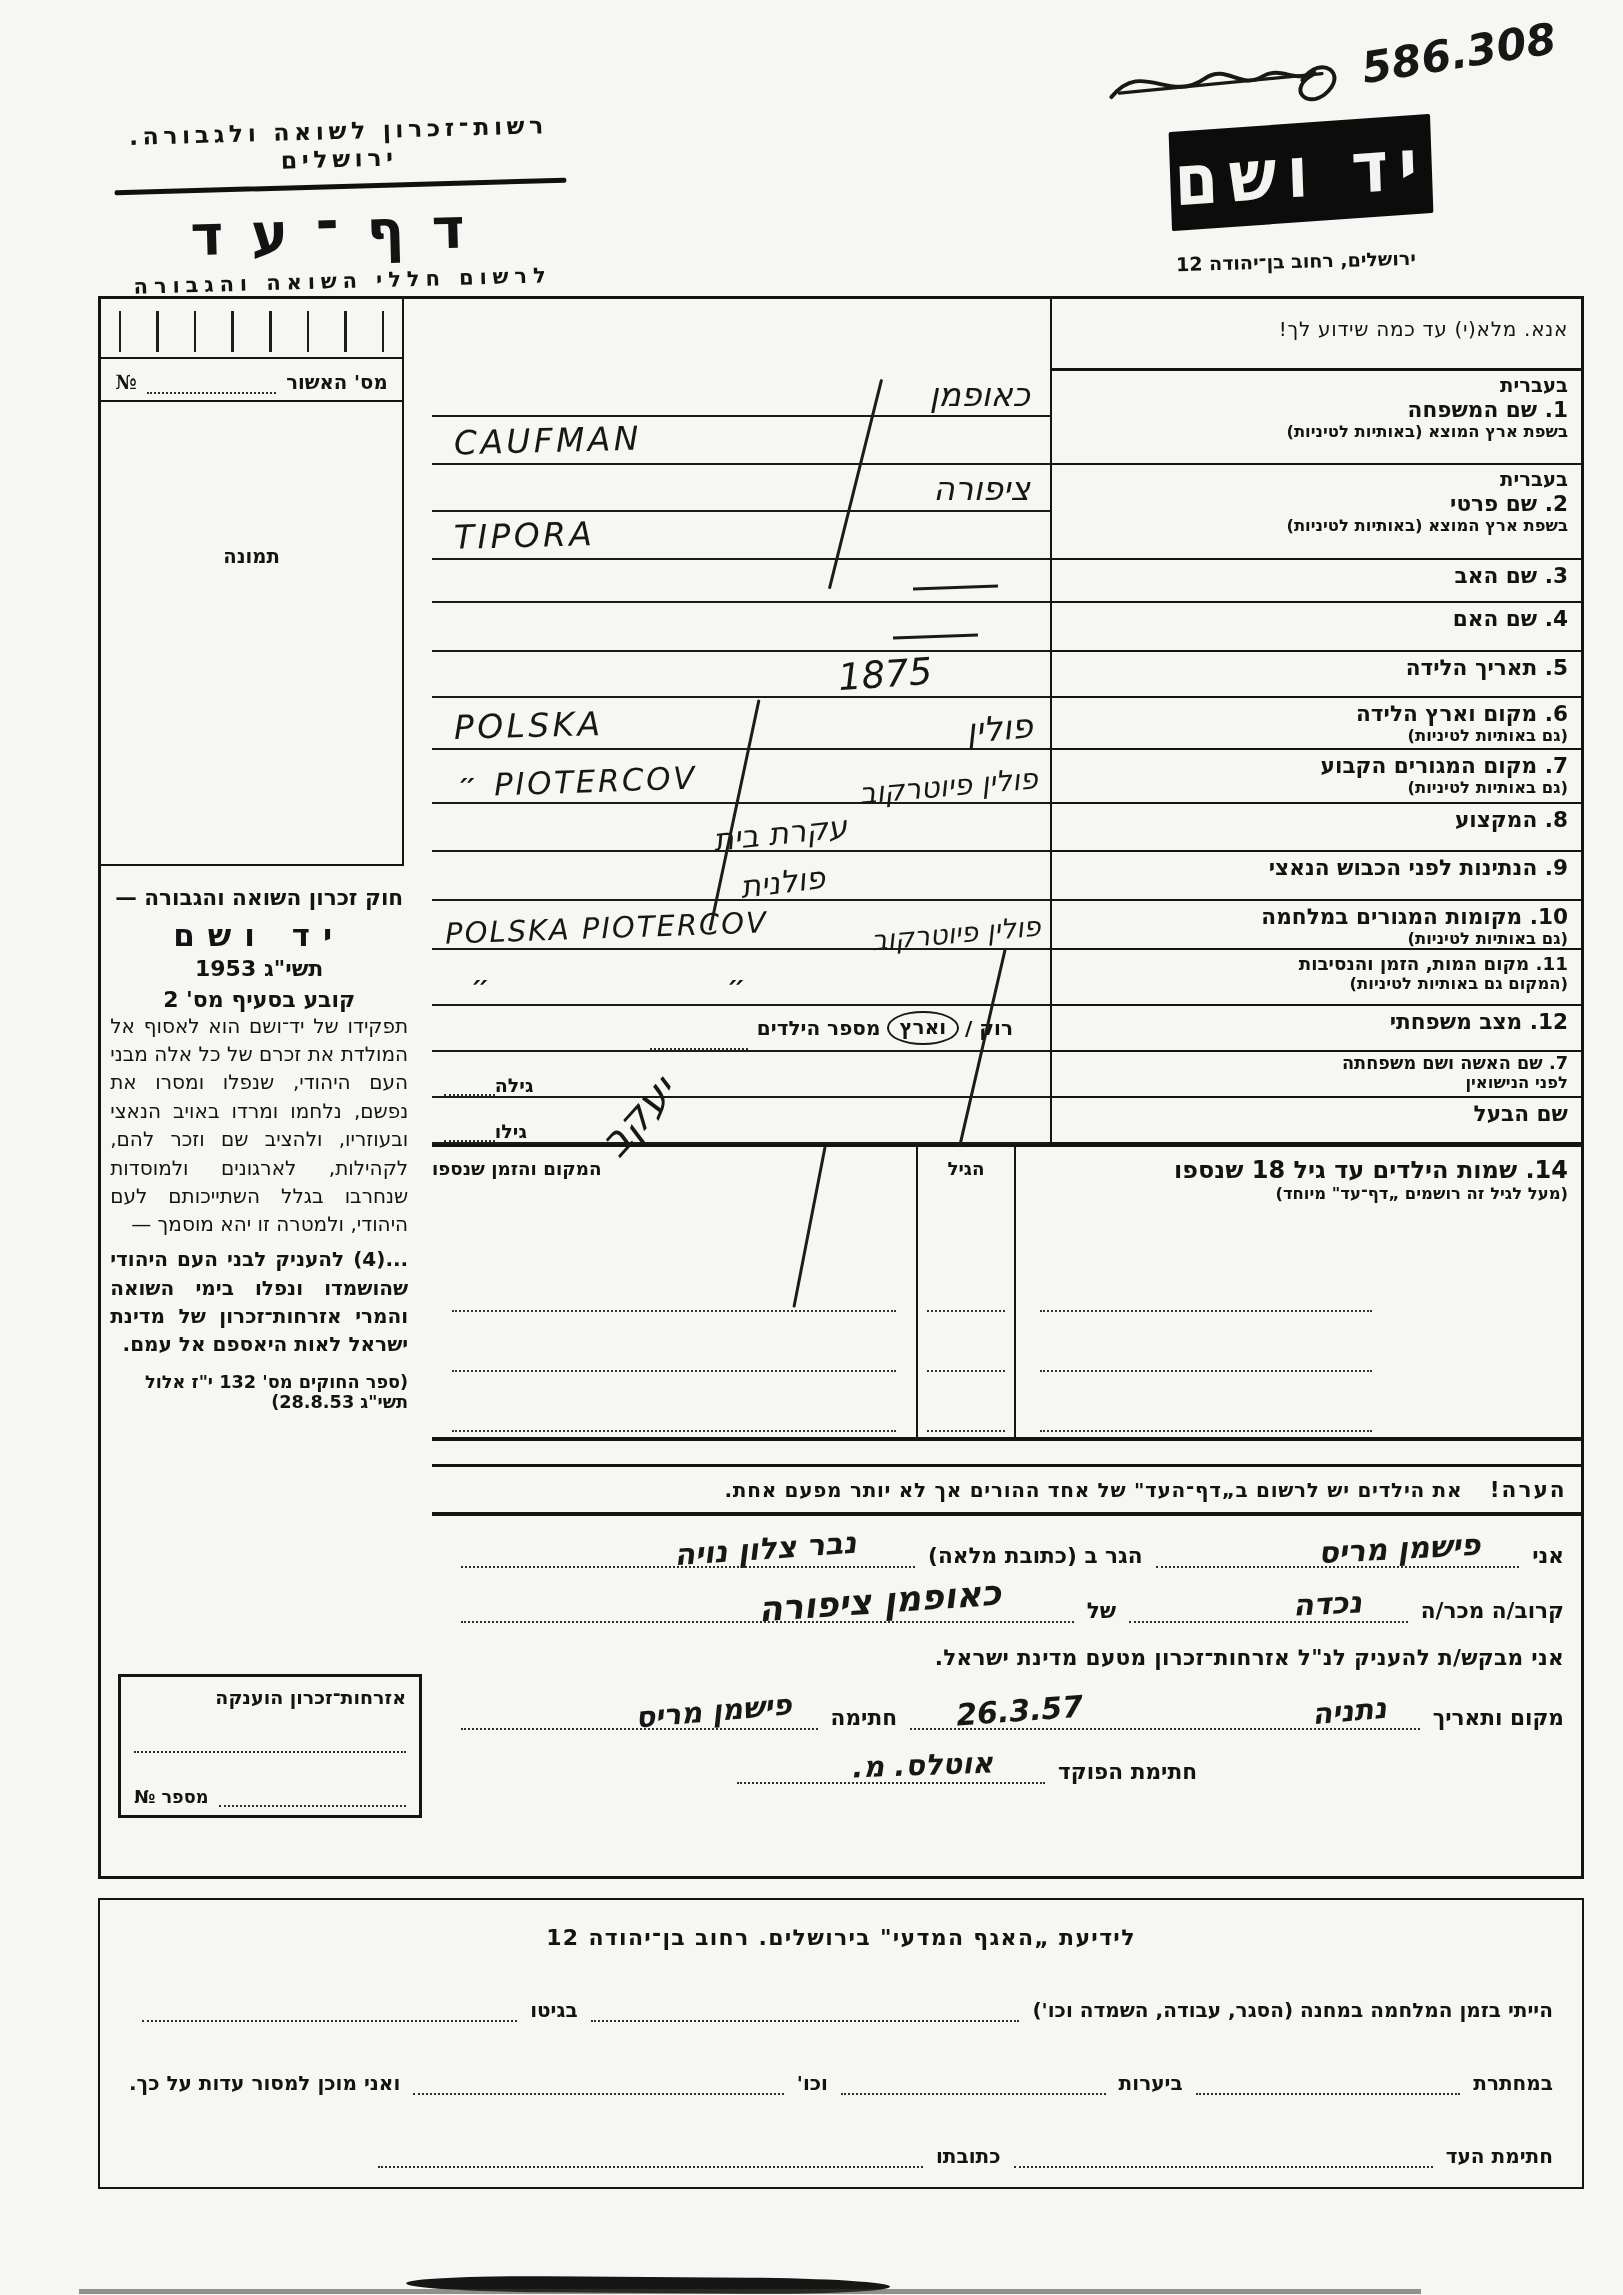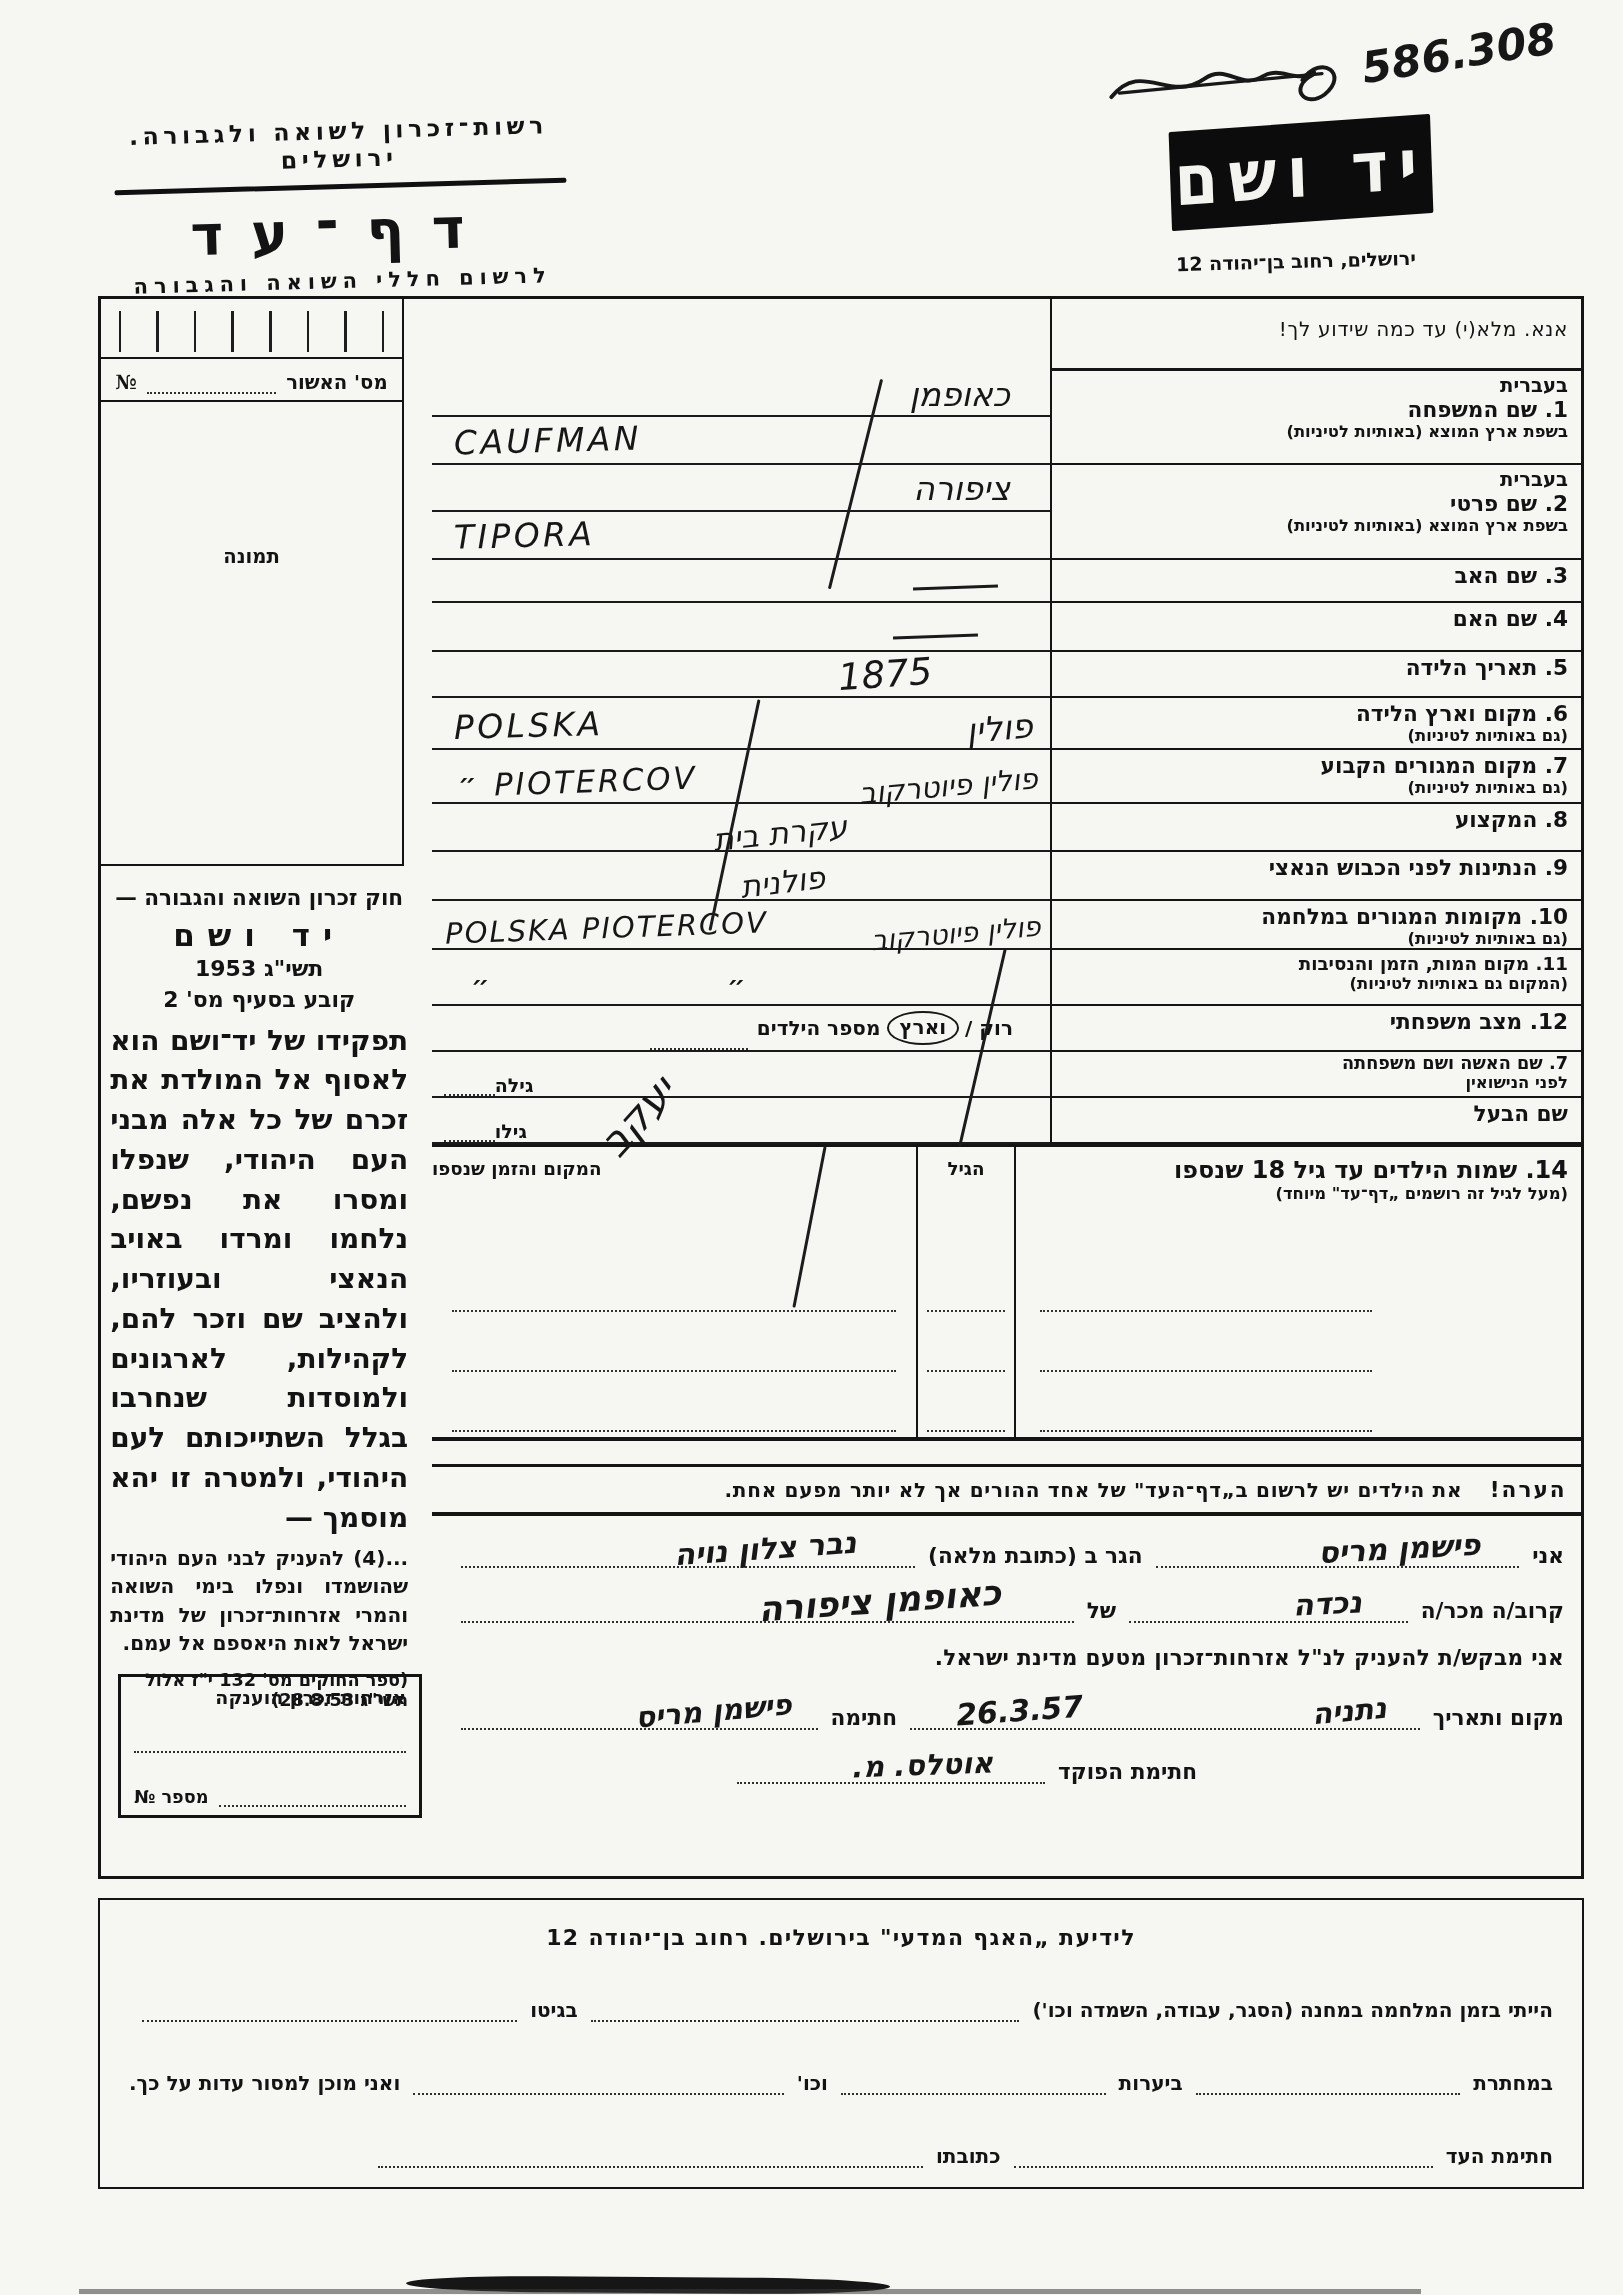--- a/index.html
+++ b/index.html
@@ -33,36 +33,36 @@
   .approval .lbl{font-size:19.6px;font-weight:bold;}
   .approval .dots{flex:1;margin:0 10.5px;height:18.3px;}
   .approval .no{font-size:19.6px;font-weight:bold;font-family:"DejaVu Serif",serif;}
   .photo{height:308px;display:flex;align-items:center;justify-content:center;}
   .photo span{font-size:19.6px;font-weight:bold;}
   .law{position:absolute;left:9.2px;top:586px;width:298px;text-align:center;}
   .law .l1{font-size:21.6px;font-weight:bold;}
   .law .l2{font-size:31px;font-weight:bold;letter-spacing:13px;margin-top:6.5px;}
   .law .l3{font-size:22px;font-weight:bold;margin-top:3.9px;}
   .law .l4{font-size:22px;font-weight:bold;margin-top:5.2px;}
-  .law .body{font-size:28px;line-height:1.42;font-weight:bold;text-align:justify;margin-top:9px;}
+  .law .body{font-size:20px;line-height:1.42;font-weight:normal;text-align:justify;margin-top:0;}
   .law .clause{font-size:20px;line-height:1.42;font-weight:bold;text-align:justify;margin-top:6.5px;}
   .law .ref{font-size:17.7px;font-weight:bold;text-align:right;margin-top:13px;}
   
   .rows{position:absolute;left:331px;right:0;top:0;}
   .frow{display:flex;}
   .flabel{width:531px;border-left:2.6px solid #141414;border-bottom:2px solid #141414;box-sizing:border-box;
           padding:2.6px 13px 1.3px 5.2px;text-align:right;}
   .flabel .lang{font-size:19.6px;font-weight:bold;}
   .flabel .lbl{font-size:21.6px;font-weight:bold;}
   .flabel .sub{font-size:16.4px;font-weight:bold;}
   .fans{flex:1;position:relative;border-bottom:2px solid #1a1a1a;box-sizing:border-box;}
   .fans.noline{border-bottom:none;}
   .half{height:50%;position:relative;}
   .half.first{border-bottom:2px solid #1a1a1a;box-sizing:border-box;}
-  .ans-he{position:absolute;right:40px;bottom:1.3px;font-size:33px;}
+  .ans-he{position:absolute;right:20px;bottom:1.3px;font-size:33px;}
   .ans-latin{position:absolute;left:22px;bottom:2.6px;font-size:33px;letter-spacing:3.3px;transform:rotate(-1.5deg);}
   .dash{position:absolute;bottom:11.8px;height:3.3px;background:#1a1a1a;transform:rotate(-2deg);}
   .instr{font-size:20px;font-weight:normal;padding-top:15.7px;letter-spacing:0.7px;}
   .marital{display:flex;align-items:center;height:100%;padding-right:37px;font-size:20px;font-weight:bold;}
   .circled{border:2.6px solid #171717;border-radius:50%;padding:2px 10.5px 3.3px 10.5px;margin:0 6.5px;}
   .mdots{width:98px;height:22px;align-self:flex-end;margin-right:9.2px;}
   .ageline{display:flex;justify-content:flex-end;align-items:flex-end;height:100%;padding:0 0 3.9px 11.8px;}
   .ageline .lbl{font-size:19px;font-weight:bold;margin-right:6.5px;}
   .ageline .dots{width:51px;height:17px;}
   .ditto{position:absolute;bottom:3.9px;font-size:26px;font-weight:bold;}

